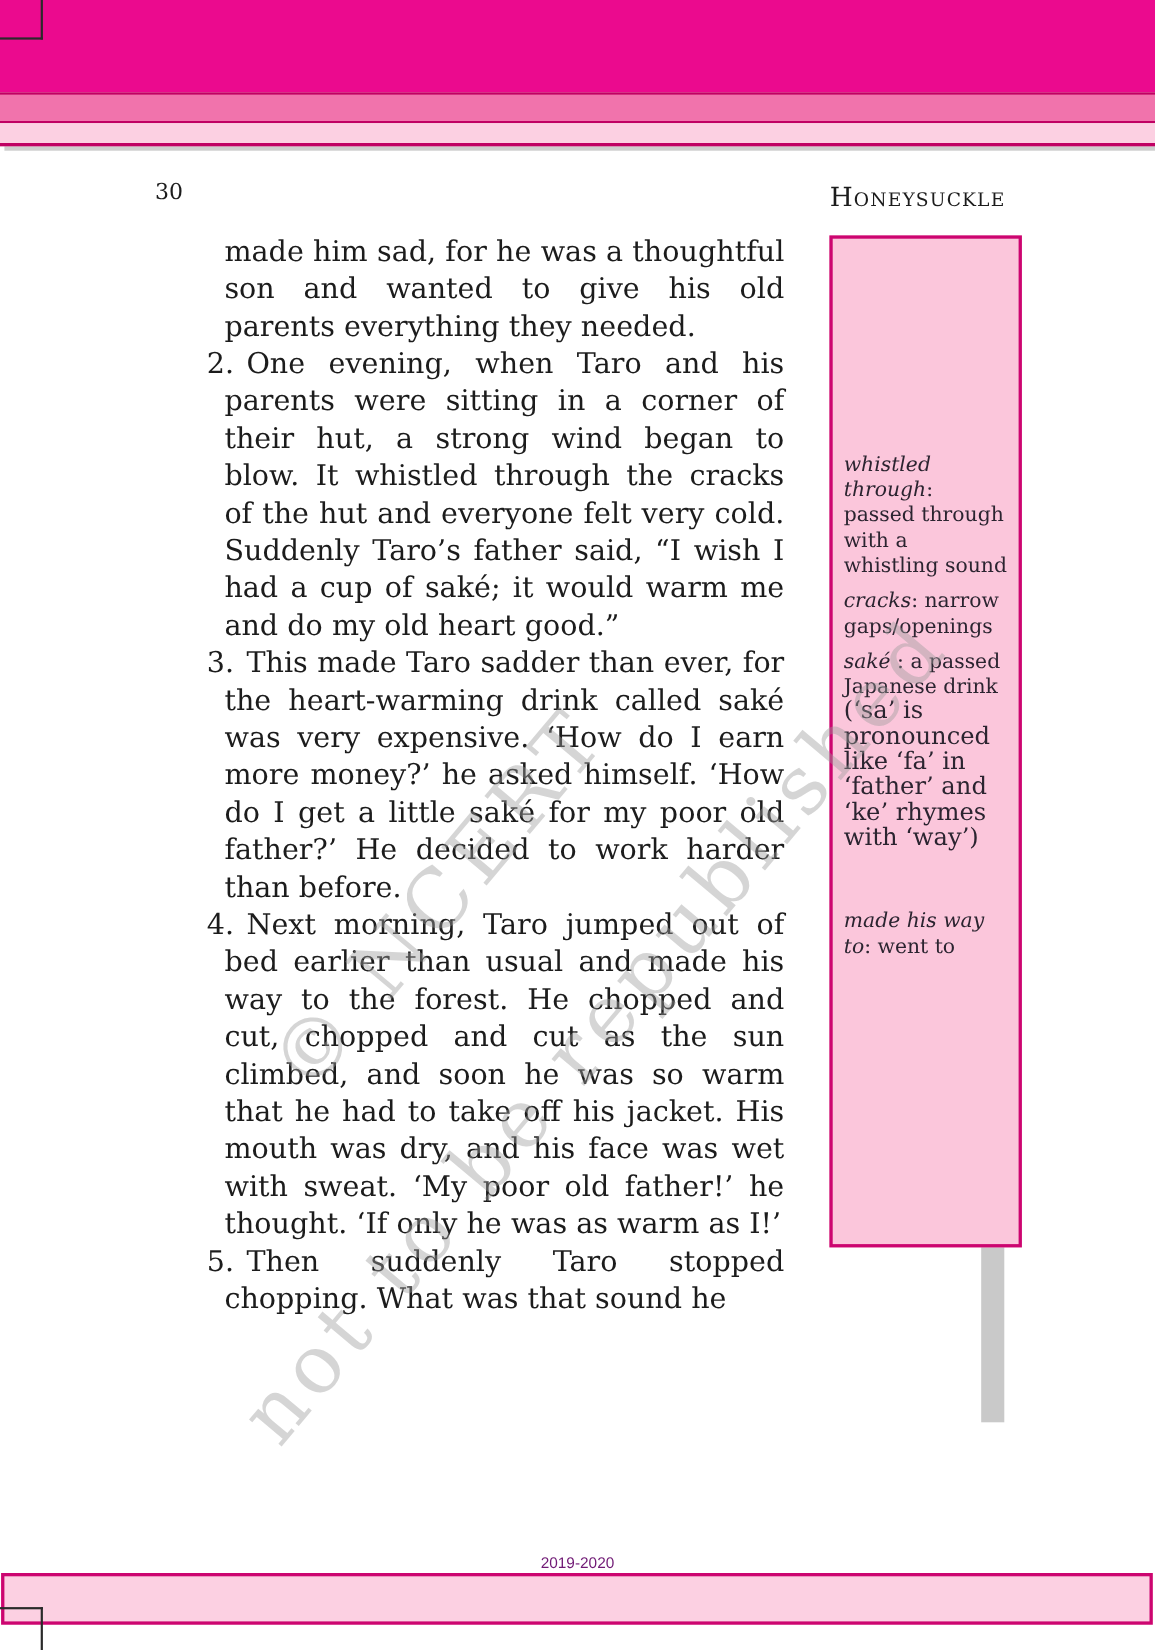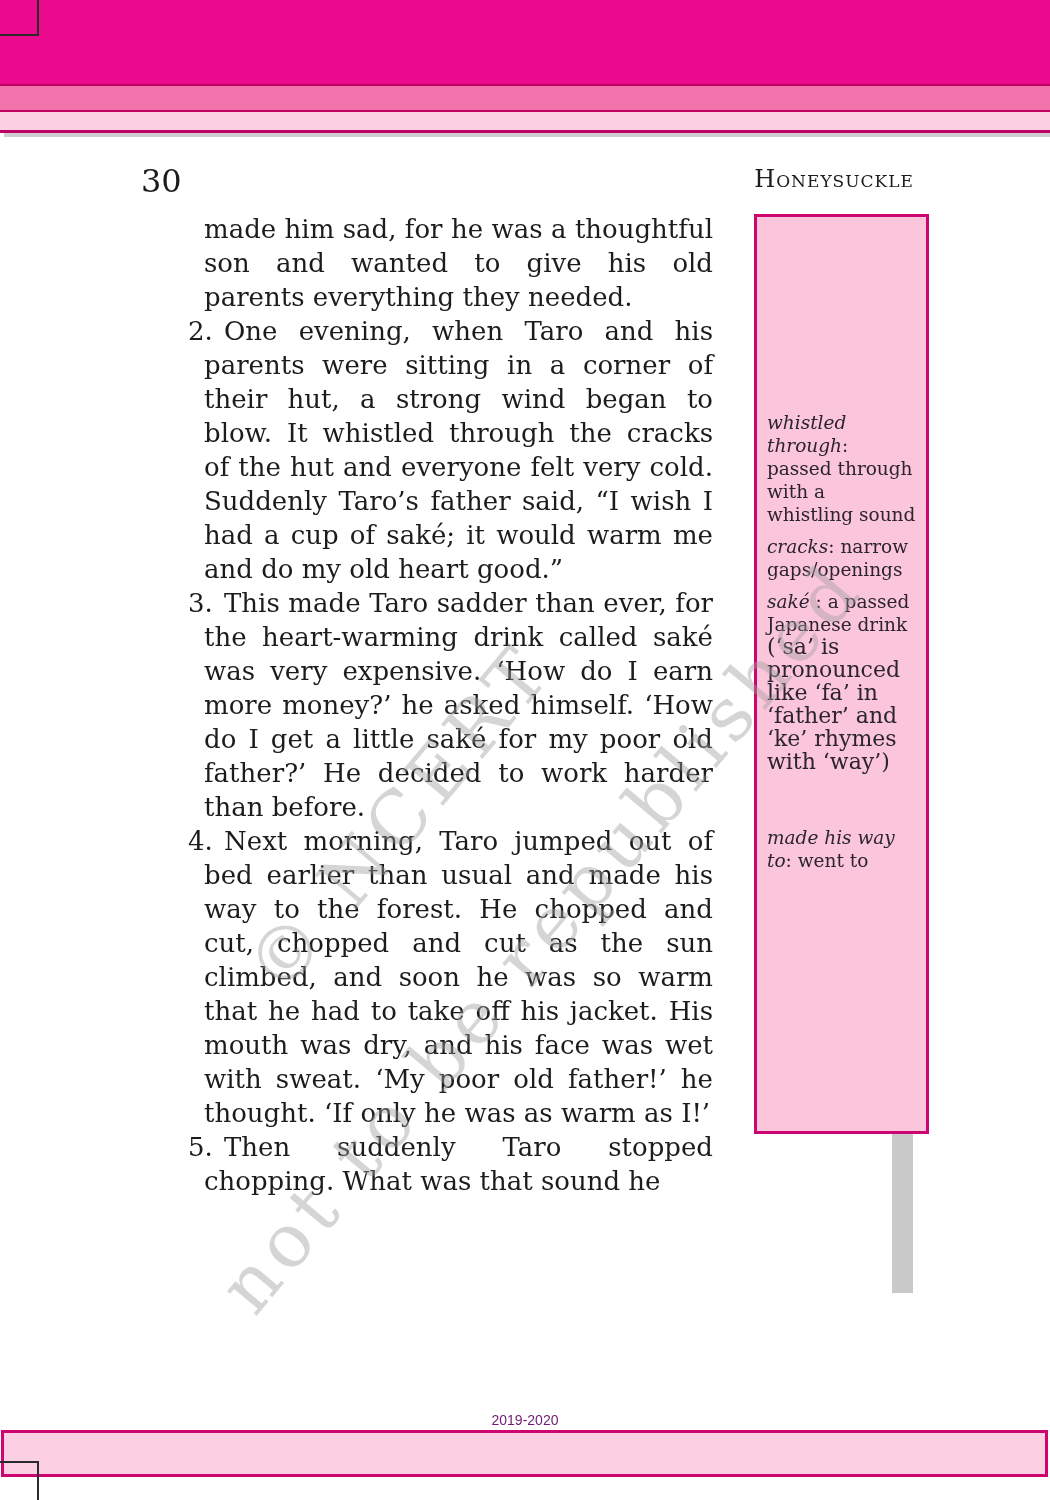--- a/index.html
+++ b/index.html
@@ -10,21 +10,21 @@
   .bar{position:absolute;left:0;width:1050px;box-sizing:border-box;}
   .bar1{top:0;height:84px;background:#EB0A8E;}
   .bar2{top:84px;height:28px;background:#F173AC;border-top:2px solid #C00063;border-bottom:2px solid #C00063;}
   .bar3{top:112px;height:21px;background:#FCD0E2;border-bottom:3px solid #C00063;box-shadow:4px 4px 0 rgba(165,165,165,.55);}
 
   
   .crop-tl{position:absolute;left:0;top:0;width:37px;height:34px;border-right:2px solid #2a2a2a;border-bottom:2px solid #2a2a2a;z-index:40;}
   .crop-bl{position:absolute;left:0;top:1461px;width:37px;height:39px;border-right:2px solid #2a2a2a;border-top:2px solid #2a2a2a;z-index:40;}
 
   
-  .pagenum{position:absolute;left:141px;top:162px;font-size:32px;}
+  .pagenum{position:absolute;left:141px;top:162px;font-size:20px;}
   .bookname{position:absolute;right:136px;top:165px;font-size:24px;font-variant:small-caps;letter-spacing:1px;}
 
   
   #text-col{position:absolute;left:168px;top:212px;width:545px;font-size:26px;line-height:34px;text-align:justify;}
   .para{position:relative;padding-left:36px;box-sizing:border-box;}
   .para .num{position:absolute;left:0;top:0;}
   .para.indent{text-indent:20px;}
   .para.cont{text-indent:28px;}
 
   

